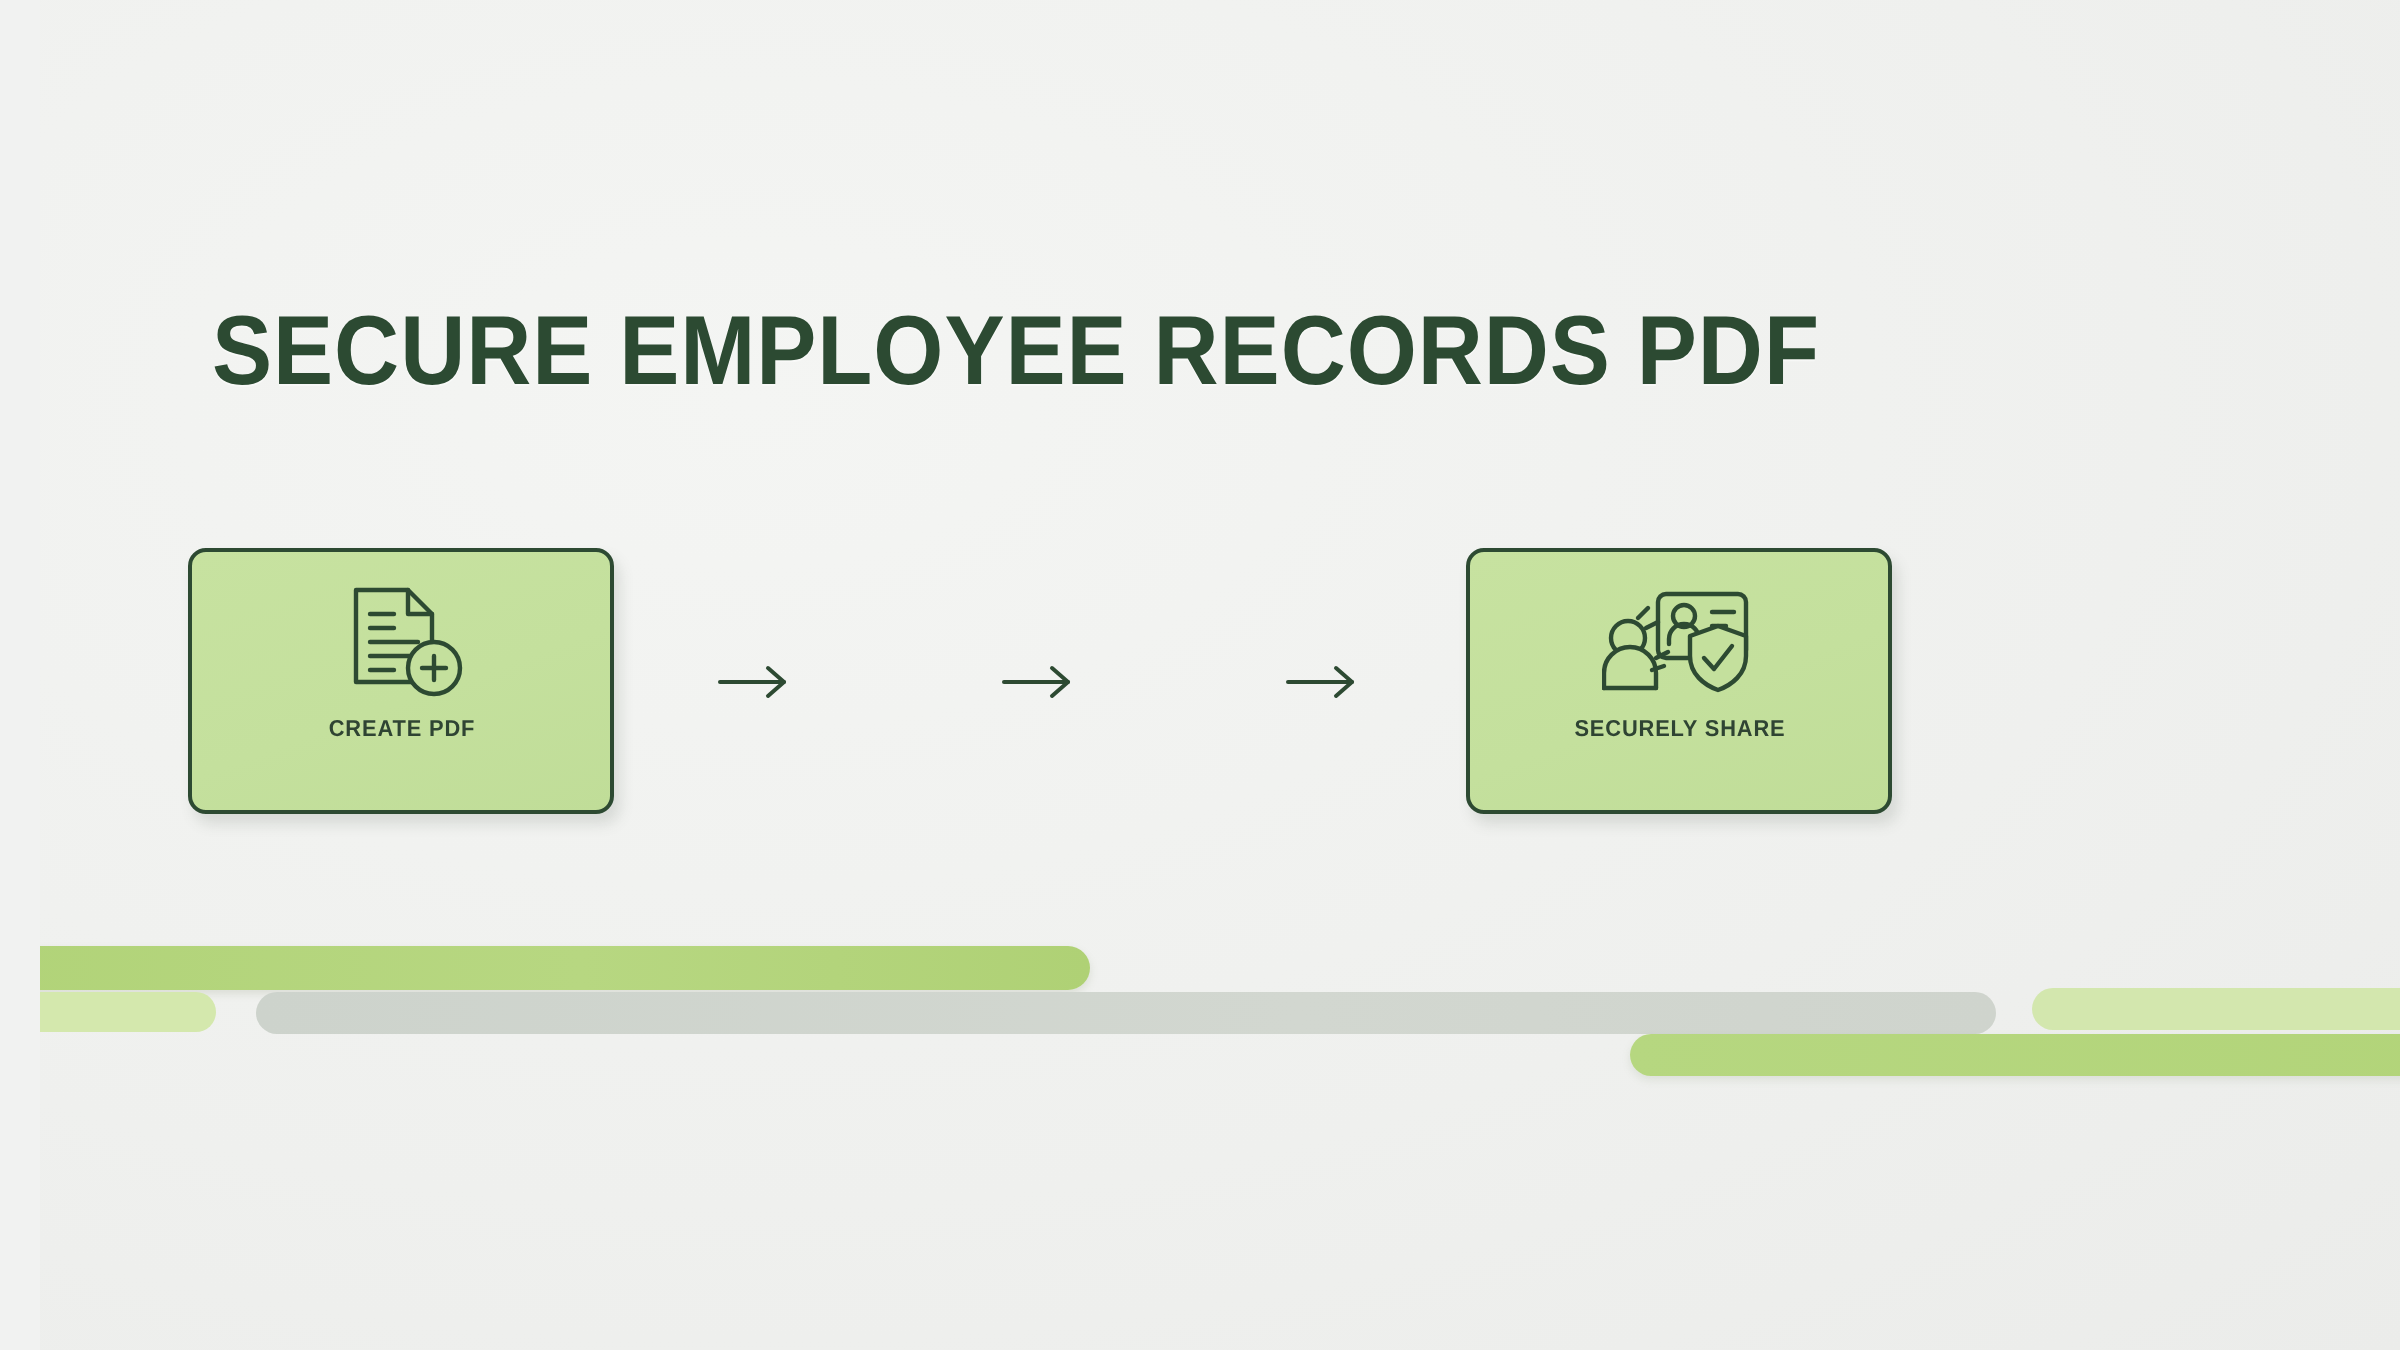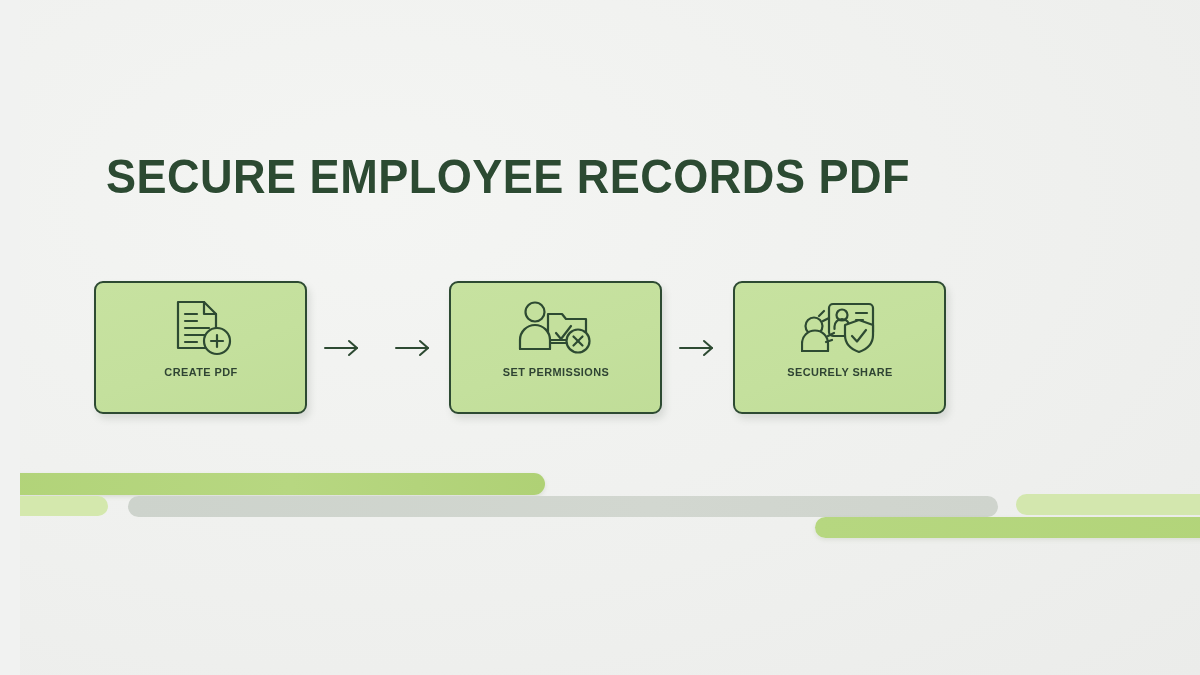--- a/index.html
+++ b/index.html
@@ -41,21 +41,21 @@
   }
 
   
   .flow {
     position: absolute;
     left: 74px;
     top: 274px;
     width: 852px;
     height: 140px;
     display: flex;
-    align-items: flex-end;
+    align-items: flex-start;
   }
 
   .card {
     width: 213px;
     height: 133px;
     box-sizing: border-box;
     background: linear-gradient(160deg, #c7e2a0 0%, #c4e09d 55%, #c0dd98 100%);
     border: 2.2px solid #2d4a32;
     border-radius: 9px;
     box-shadow: 3px 5px 7px rgba(90, 100, 90, 0.17);
@@ -177,38 +177,20 @@
     </div>
 
 
     <div class="arrow">
       <svg width="40" height="18" viewBox="0 0 40 18" fill="none" stroke="#2d4a32" stroke-width="2" stroke-linecap="round" stroke-linejoin="round">
         <line x1="2" y1="9" x2="34" y2="9"></line>
         <polyline points="26,2 34,9 26,16"></polyline>
       </svg>
     </div>
 
-    <div class="card">
-      <div class="card-icon">
-        <svg width="76" height="60" viewBox="0 0 76 60" fill="none" stroke="#2d4a32" stroke-width="2.2" stroke-linecap="round" stroke-linejoin="round">
-          <path d="M30 16 H44 l4 5 H68 V42 H30 Z" fill="#c4e09d"></path>
-          <circle cx="17" cy="14" r="9.5" fill="#c4e09d"></circle>
-          <path d="M2 51 v-9 a15 15 0 0 1 30 0 v9" fill="#c4e09d"></path>
-          <line x1="2" y1="51" x2="32" y2="51"></line>
-          <line x1="33" y1="45" x2="52" y2="45"></line>
-          <polyline points="38,35 43,41 53,28"></polyline>
-          <circle cx="60" cy="43" r="11.5" fill="#c4e09d"></circle>
-          <line x1="55.5" y1="38.5" x2="64.5" y2="47.5"></line>
-          <line x1="64.5" y1="38.5" x2="55.5" y2="47.5"></line>
-        </svg>
-      </div>
-      <div class="card-label">
-        <span>SET PERMISSIONS</span>
-      </div>
-    </div>
 
     <div class="arrow">
       <svg width="40" height="18" viewBox="0 0 40 18" fill="none" stroke="#2d4a32" stroke-width="2" stroke-linecap="round" stroke-linejoin="round">
         <line x1="2" y1="9" x2="34" y2="9"></line>
         <polyline points="26,2 34,9 26,16"></polyline>
       </svg>
     </div>
 
     <div class="card">
       <div class="card-icon">

